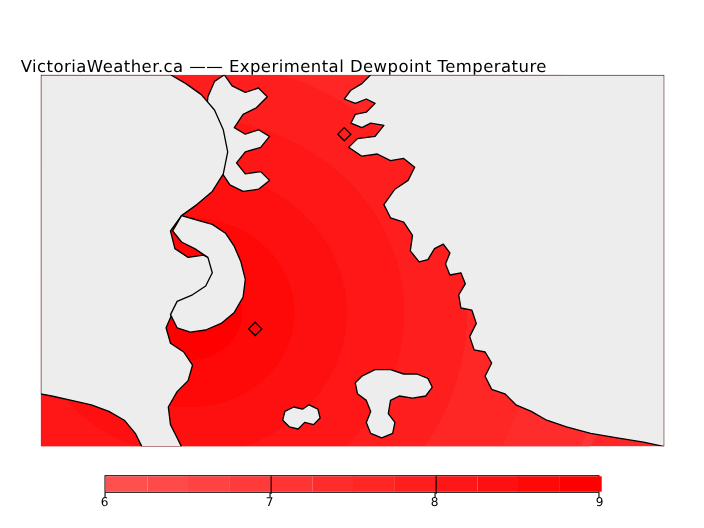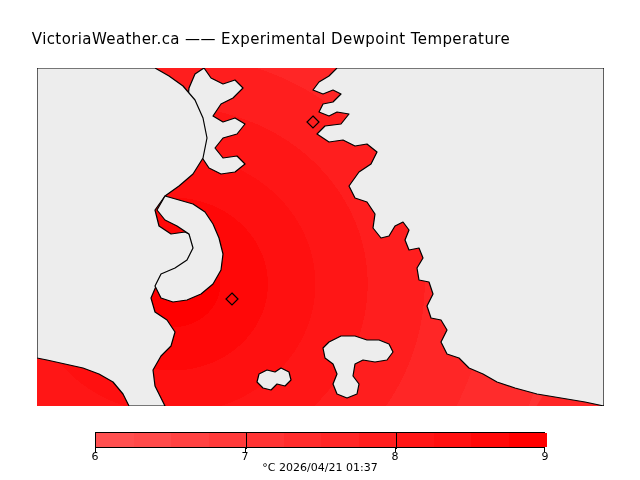--- a/index.html
+++ b/index.html
@@ -19,29 +19,28 @@
     left: 0; top: 0;
     width: 640px;
     height: 480px;
     background: #ffffff;
   }
 
   
   #title {
     position: absolute;
     left: 0;
-    top: 30px;
+    top: 51px;
     width: 516px;
     text-align: center;
     font-family: "DejaVu Sans", sans-serif;
     font-size: 15px;
     letter-spacing: 0.4px;
     color: #000000;
     white-space: nowrap;
-    margin-left: 13px;
   }
 
   
   #map-panel {
     position: absolute;
     left: 37px;
     top: 68px;
     width: 567px;
     height: 338px;
     background: #ededed;
@@ -218,19 +217,18 @@
         <div class="cb-band" style="left: 412.5px; width: 38.1px; background: rgb(255, 0, 0);"></div>
         <div class="cb-tickline" style="left: 150px;"></div>
         <div class="cb-tickline" style="left: 300px;"></div>
       </div>
   <div class="cb-tick-stub" style="left: 0px;"></div>
       <div class="cb-tick-stub" style="left: 150px;"></div>
       <div class="cb-tick-stub" style="left: 300px;"></div>
       <div class="cb-tick-stub" style="left: 449px;"></div>
     </div>
 
-  <div id="cb-caption">°C  2026/04/21 01:37</div>
 
 <div class="cb-ticklabel" style="left: 95px;">6</div>
     <div class="cb-ticklabel" style="left: 245px;">7</div>
     <div class="cb-ticklabel" style="left: 395px;">8</div>
     <div class="cb-ticklabel" style="left: 545px;">9</div>
   </div>
 
 </body></html>

